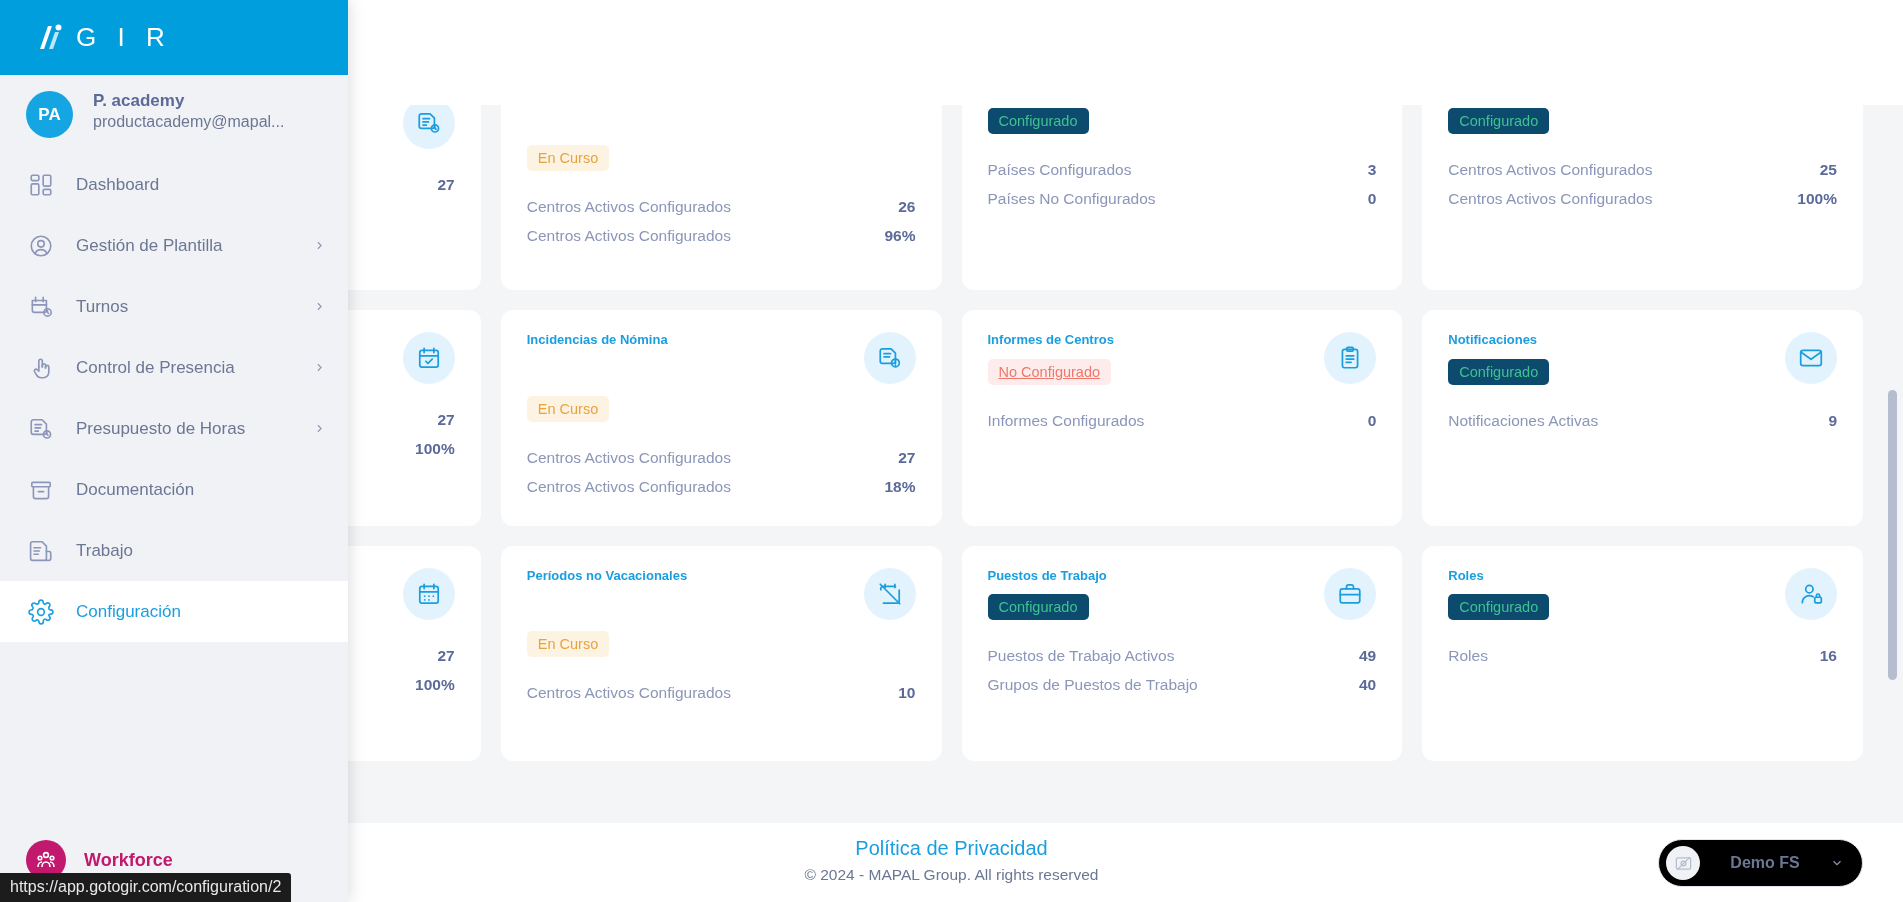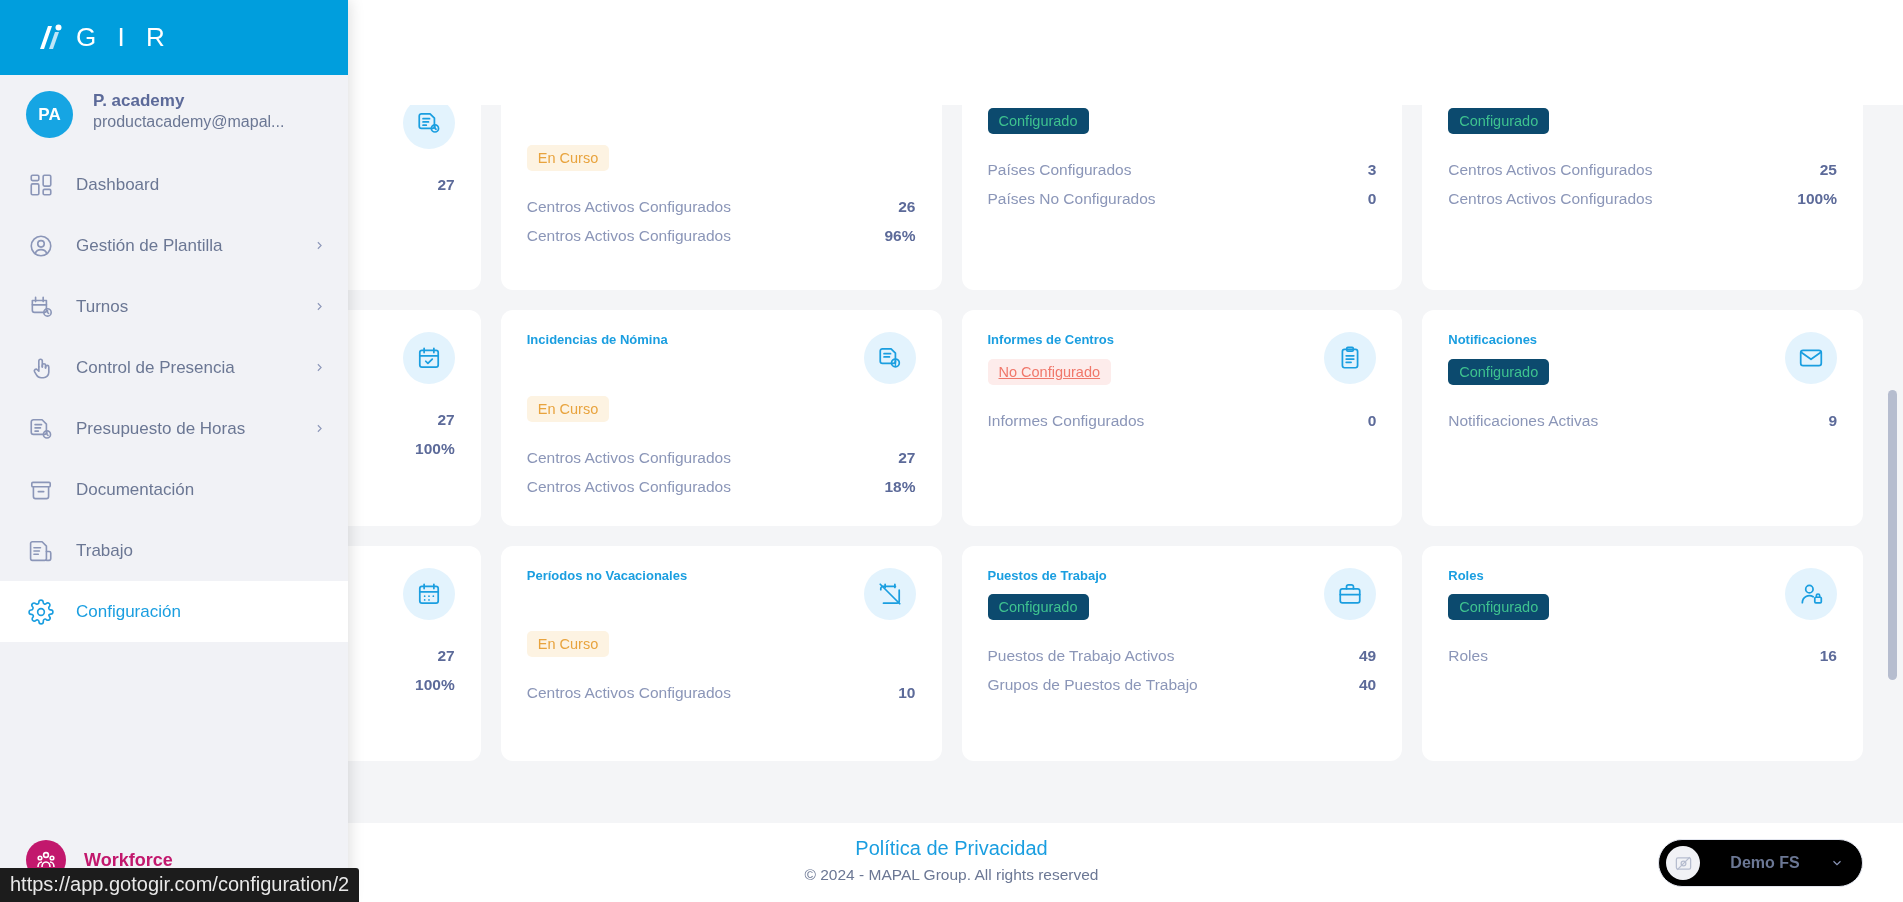--- a/index.html
+++ b/index.html
@@ -163,21 +163,21 @@
     width: 40px; height: 40px; border-radius: 50%; background: #c2186d;
     display: flex; align-items: center; justify-content: center; flex: none;
   }
   .wf-logo svg { width: 24px; height: 24px; stroke: #fff; fill: none; stroke-width: 1.6; }
   .wf-text { font-size: 18px; font-weight: bold; color: #c2186d; }
 
   
   .status-url {
     position: absolute; left: 0; bottom: 0; z-index: 40;
     background: #1c1c1c; color: #e8e8e8;
-    font-size: 20px; padding: 5px 10px 6px 10px;
+    font-size: 16px; padding: 5px 10px 6px 10px;
     border-top-right-radius: 3px;
     font-family: "Liberation Sans", sans-serif;
   }
 </style>
 </head>
 <body>
 
 <div id="app">
 
   <div class="main-wrap">

